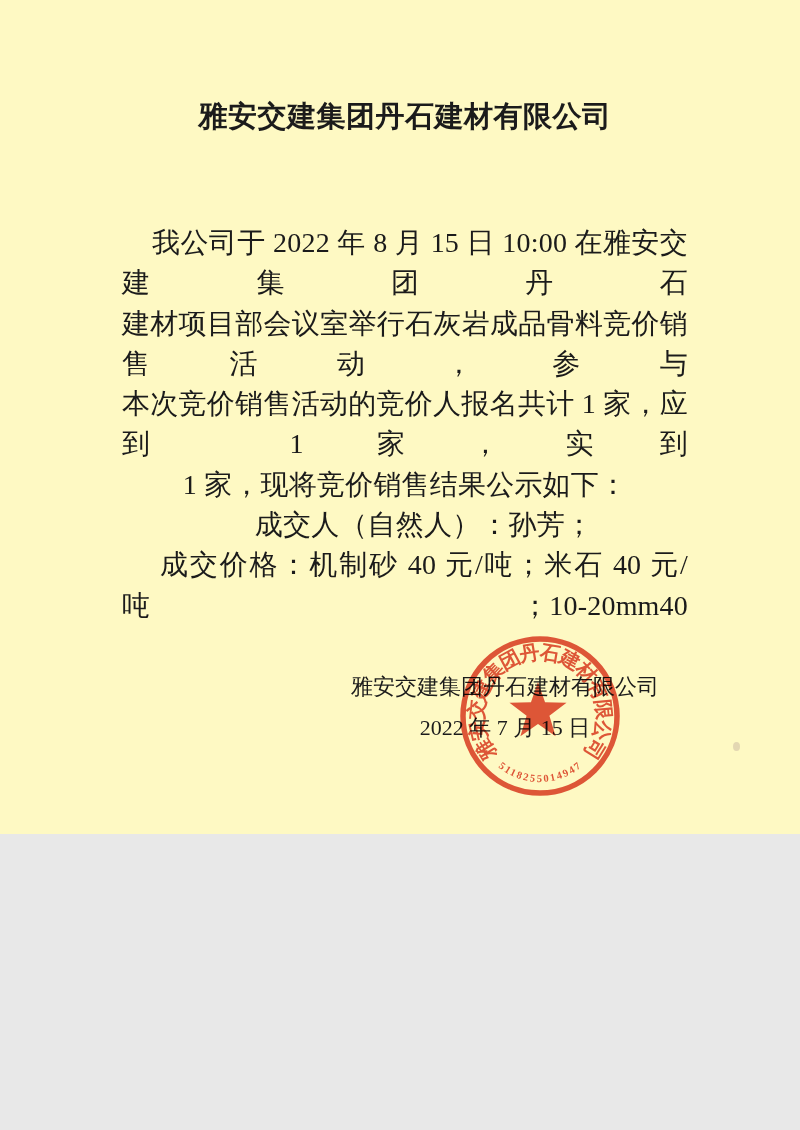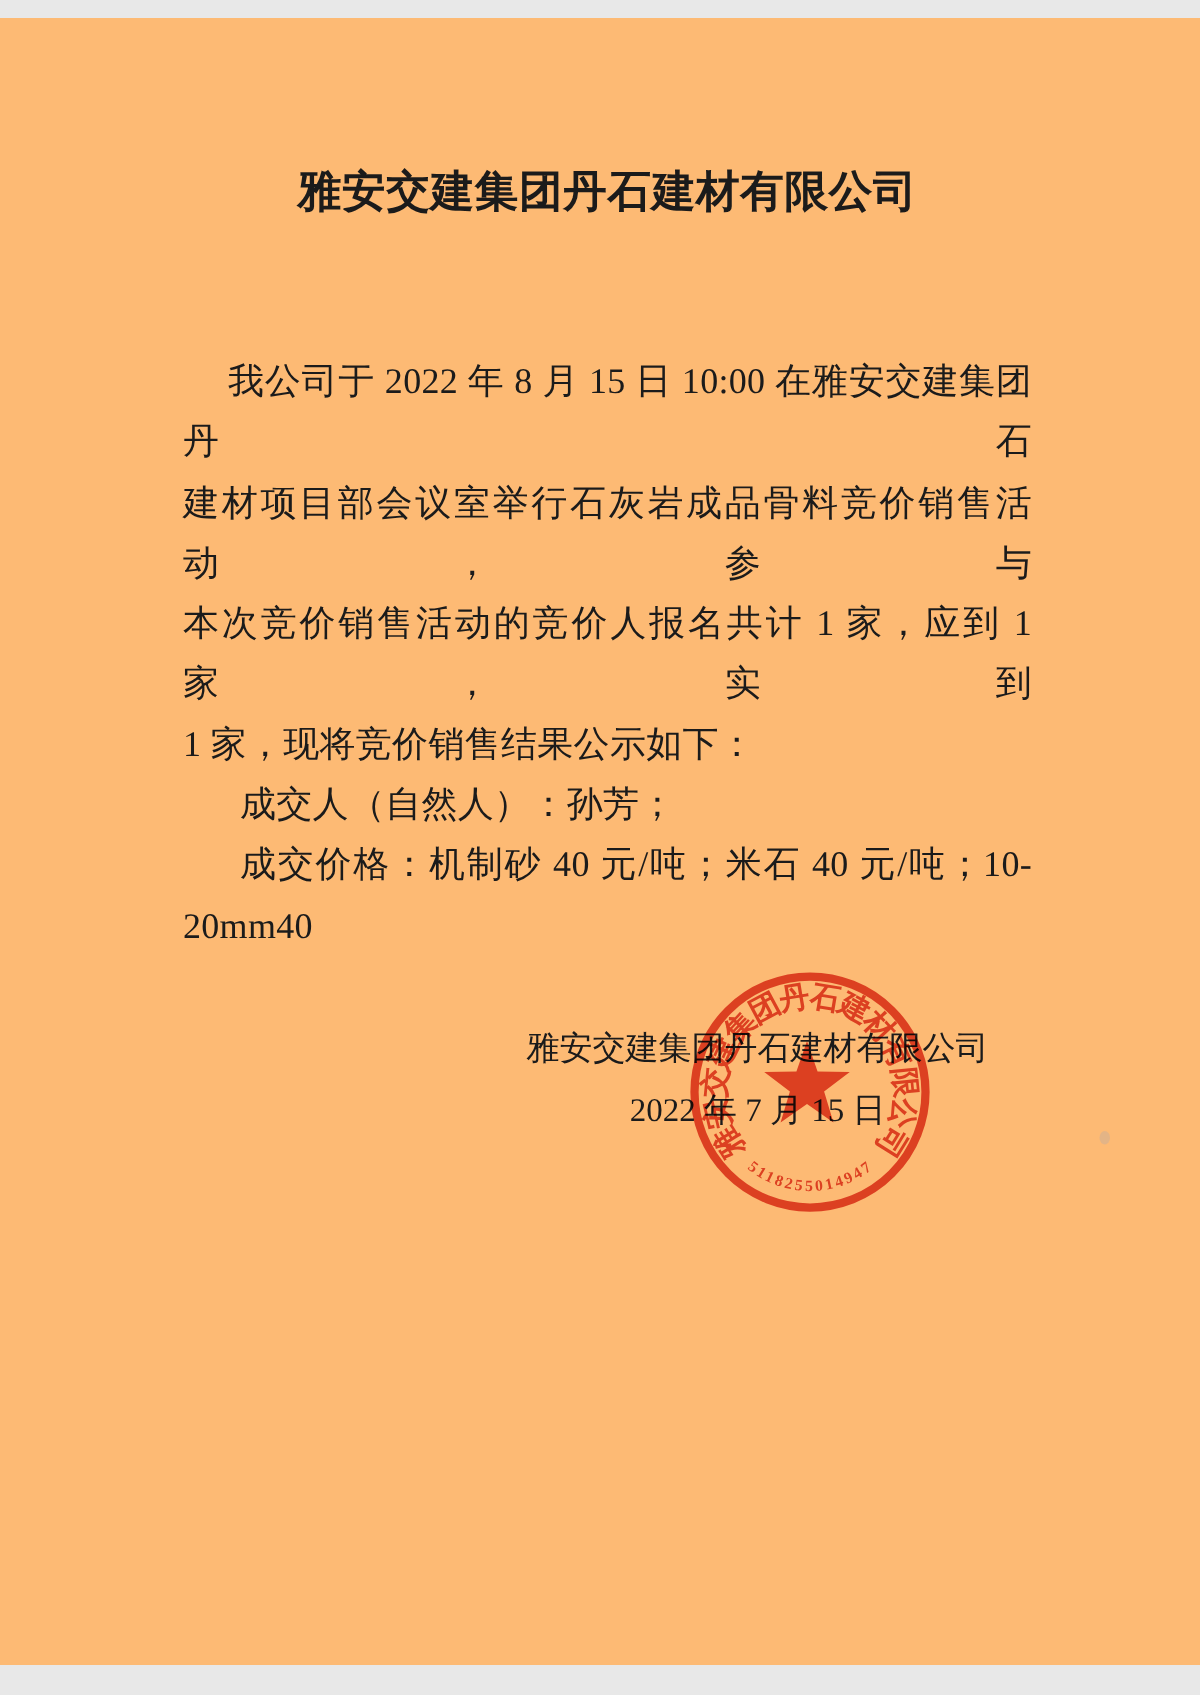--- a/index.html
+++ b/index.html
@@ -1,39 +1,39 @@
 <!DOCTYPE html>
 <html><head>
 <meta charset="utf-8">
 <style>
   html,body { margin:0; padding:0; background:#e8e8e8; }
   .page {
     position:relative;
-    width:800px; height:1098px;
-    margin:12px auto;
-    background:#fdba74;
+    width:800px; height:834px;
+    margin:0 auto;
+    background:#fef9c3;
     color:#1b1b1b;
     font-family:"Liberation Serif","DejaVu Serif",serif;
     overflow:hidden;
   }
   .doc-title {
     position:absolute;
     top:96px; left:115px; width:580px;
     text-align:center;
     font-size:29px; font-weight:700;
     line-height:41px;
     letter-spacing:0.5px;
   }
   .doc-body {
     position:absolute;
     top:223px; left:122px; width:566px;
-    font-size:24px;
+    font-size:28px;
     line-height:40.3px;
   }
-  .line { text-align:left; letter-spacing:0.2px; }
+  .line { text-align:center; letter-spacing:0.2px; }
   .just { text-align:justify; text-align-last:justify; }
   .ind1 { text-indent:30px; }
   .ind2 { text-indent:38px; }
   .signature-block {
     position:absolute;
     top:666px; left:344px; width:322px;
     text-align:center;
     font-size:22px;
     line-height:41px;
   }

